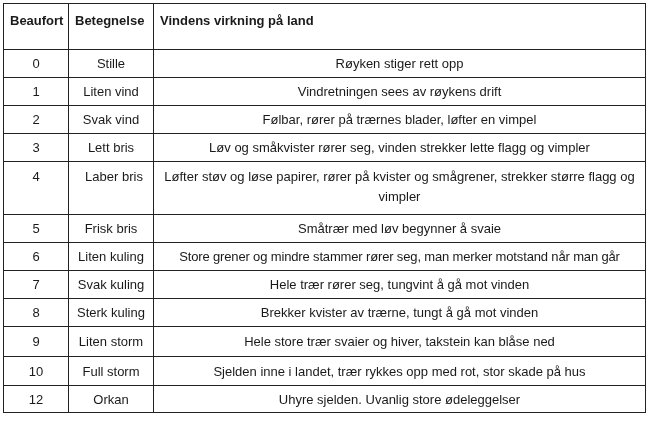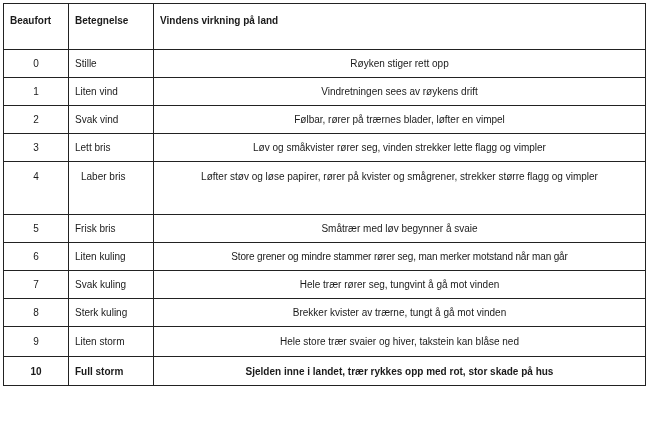--- a/index.html
+++ b/index.html
@@ -15,40 +15,40 @@
       font-family: "Liberation Sans", "DejaVu Sans", sans-serif;
       color: #1a1a1a;
     }
     table.beaufort {
       position: absolute;
       left: 3px;
       top: 3px;
       width: 643px;
       border-collapse: collapse;
       table-layout: fixed;
-      font-size: 10px;
+      font-size: 13px;
     }
     table.beaufort td, table.beaufort th {
       border: 1px solid #222222;
       padding: 0 6px;
       vertical-align: middle;
       line-height: 19px;
     }
     table.beaufort th {
       font-weight: bold;
       text-align: left;
       height: 38px;
       vertical-align: top;
       padding-top: 7px;
       padding-bottom: 0;
     }
     th.col-num { width: 52px; text-align: left; padding-left: 5px; padding-right: 2px; }
     th.col-name { width: 72px; }
     td.num { text-align: center; }
-    td.name { padding: 0 2px; white-space: nowrap; }
+    td.name { text-align: center; padding: 0 2px; white-space: nowrap; }
     td.desc { text-align: center; padding-left: 7px; padding-right: 4px; }
     tr.r { height: 28px; }
     tr.r-tall { height: 53px; }
   </style>
 </head>
 <body>
 
 <table class="beaufort">
   <thead>
     <tr>
@@ -101,19 +101,24 @@
     <tr class="r">
       <td class="num">8</td>
       <td class="name">Sterk kuling</td>
       <td class="desc">Brekker kvister av trærne, tungt å gå mot vinden</td>
     </tr>
     <tr class="r" style="height:30px;">
       <td class="num">9</td>
       <td class="name">Liten storm</td>
       <td class="desc">Hele store trær svaier og hiver, takstein kan blåse ned</td>
     </tr>
-    <tr class="r" style="height:29px;font-weight:bold;">
+    <tr class="r" style="height:29px;">
       <td class="num">10</td>
       <td class="name">Full storm</td>
       <td class="desc">Sjelden inne i landet, trær rykkes opp med rot, stor skade på hus</td>
+    </tr>
+    <tr class="r" style="height:27px;">
+      <td class="num">12</td>
+      <td class="name">Orkan</td>
+      <td class="desc">Uhyre sjelden. Uvanlig store ødeleggelser</td>
     </tr>
   </tbody>
 </table>
 
 </body></html>

